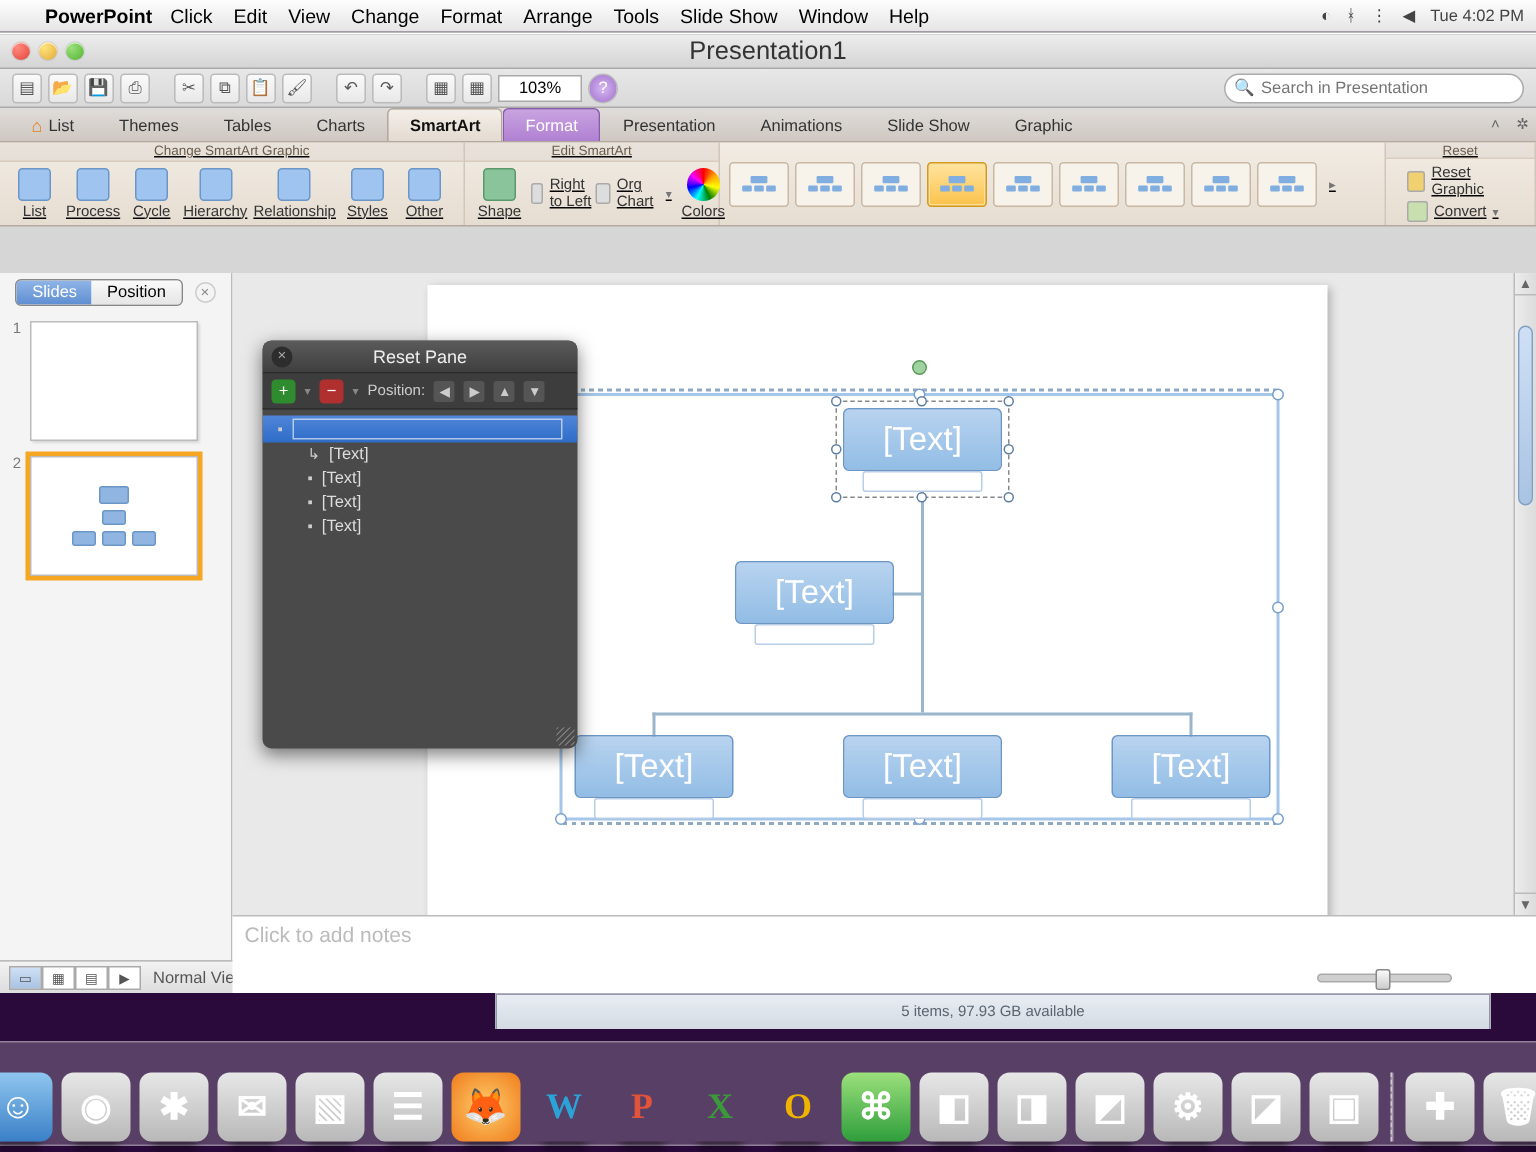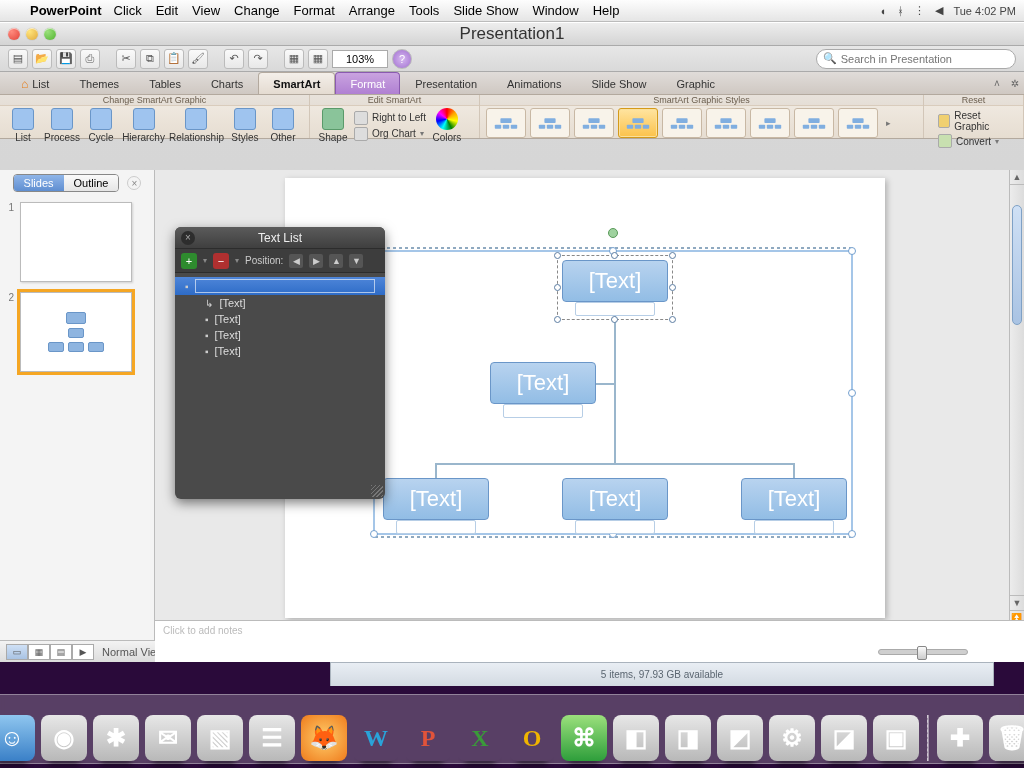--- a/index.html
+++ b/index.html
@@ -35,27 +35,27 @@
 
 .ribbon-tabs { height: 23px; display: flex; align-items: stretch; background: linear-gradient(#e0dcd9,#cfc8c2); border-bottom: 1px solid #b3a99e; font-size: 11px; padding-left: 6px; gap: 0; }
 .rtab { padding: 0 14px; display: flex; align-items: center; border: 1px solid transparent; border-bottom: none; color: #333; position: relative; }
 .rtab .home-icon { color: #e57e1c; margin-right: 4px; font-size: 12px; }
 .rtab.active { background: linear-gradient(#f4efe9,#e4dbd1); border-color: #b3a99e; border-radius: 4px 4px 0 0; font-weight: bold; color: #111; }
 .rtab.context { background: linear-gradient(#c9a3e0,#b080d2); color: #fff; border-color: #8a5ab0; border-radius: 4px 4px 0 0; }
 .ribbon-tabs .tspacer { flex:1; }
 .ribbon-tabs .tab-ctrl { width: 18px; display:flex;align-items:center;justify-content:center;color:#666;font-size:10px; }
 
 
-.ribbon-body { height: 44px; background: linear-gradient(#f2ece4,#e6ddd1); border-bottom: 1px solid #b3a99e; display: flex; position: relative; }
+.ribbon-body { height: 56px; background: linear-gradient(#f2ece4,#e6ddd1); border-bottom: 1px solid #b3a99e; display: flex; position: relative; text-decoration: underline; }
 .ribbon-group { display: flex; flex-direction: column; border-right: 1px solid #d2c6b8; }
 .ribbon-group .group-title { font-size: 9px; text-align: center; color: #6a5d4d; height: 13px; background: rgba(0,0,0,0.04); border-bottom: 1px solid #d9ccbc; }
 .ribbon-group .group-items { flex: 1; display: flex; align-items: center; padding: 2px 6px; gap: 4px; }
 .rb-item { display: flex; flex-direction: column; align-items: center; gap: 2px; font-size: 10px; color: #333; min-width: 34px; }
 .rb-icon { width: 22px; height: 22px; border-radius: 3px; background: #9fc4ef; border:1px solid #6a96c8; }
-.rb-side { display:flex;flex-direction:column;gap:2px;font-size:10px;color:#333; }
+.rb-side { display:flex;flex-direction:row;gap:2px;font-size:10px;color:#333; }
 .rb-side .rb-line { display:flex;align-items:center;gap:4px; }
 .rb-mini { width:14px;height:14px;border:1px solid #aaa;background:#ddd;border-radius:2px; }
 .style-gallery { display:flex;gap:4px;align-items:center; }
 .style-thumb { width:40px;height:30px;border:1px solid #c8b8a4;border-radius:3px;background:#f8f3ea;display:flex;flex-direction:column;align-items:center;justify-content:center;gap:2px; }
 .style-thumb.sel { background:linear-gradient(#ffe4a0,#fbc24b);border-color:#d49a1a; box-shadow:0 0 0 1px #fbe09a inset;}
 .style-thumb .mini-org { transform: scale(.8); }
 .mini-org { display:flex;flex-direction:column;align-items:center;gap:2px; }
 .mini-org .m-top { width:14px;height:6px;background:#80aee0;border-radius:1px; }
 .mini-org .m-row { display:flex;gap:2px; }
 .mini-org .m-box { width:8px;height:5px;background:#80aee0;border-radius:1px; }
@@ -113,21 +113,21 @@
 .tp-arrow { width:14px;height:14px;background:#555;border-radius:2px;display:flex;align-items:center;justify-content:center;font-size:9px;color:#ccc; }
 .tp-list { flex:1;padding:4px 0;overflow:auto; }
 .tp-item { padding:2px 10px; display:flex;align-items:center;gap:6px;font-size:11px;color:#ddd; }
 .tp-item.sel { background:linear-gradient(#4f86d9,#2e6cc7);color:#fff; }
 .tp-item.sel .tp-caret { border:1px solid rgba(255,255,255,.6); height:14px; flex:1; }
 .tp-bullet { color:#ccc;font-size:10px; }
 .tp-indent { width:14px; }
 .tp-resize { align-self:flex-end; width:12px;height:12px;margin:2px; background:repeating-linear-gradient(135deg,#777 0 1px,transparent 1px 3px); }
 
 
-.notespane { position:absolute; left:155px; right:0; bottom:0; height:42px; background:#fff; border-top:1px solid #bbb; padding:4px 8px; font-size:10px; color:#bbb; }
+.notespane { position:absolute; left:155px; right:0; bottom:0; height:52px; background:#fff; border-top:1px solid #bbb; padding:4px 8px; font-size:14px; color:#bbb; }
 .drag-handle { position:absolute; left:50%; top:-3px; width:60px; height:6px; margin-left:-30px; display:flex;gap:2px;justify-content:center; }
 
 
 .statusbar { height:22px; background:linear-gradient(#f3f3f3,#dcdcdc); border-top:1px solid #bbb; display:flex;align-items:center;font-size:11px;color:#555;padding:0 6px;gap:8px; }
 .statusbar .view-icons { display:flex;gap:0; }
 .statusbar .vi { width:22px;height:16px;border:1px solid #aaa;display:flex;align-items:center;justify-content:center;font-size:9px;background:#fff; }
 .statusbar .vi.sel { background:linear-gradient(#cfe0f5,#a9c3e3); }
 .statusbar .spacer { flex:1; }
 .statusbar .zoom-slider { width:90px;height:6px;background:#cfcfcf;border:1px solid #aaa;border-radius:3px;position:relative; }
 .statusbar .zoom-slider .zknob { position:absolute;left:38px;top:-4px;width:10px;height:14px;background:linear-gradient(#fafafa,#ccc);border:1px solid #888;border-radius:2px; }
@@ -274,21 +274,20 @@
               <span style="font-size:8px;color:#777">▾</span>
             </div>
         </div>
         <div class="rb-item">
             <div class="rb-icon" style="background:conic-gradient(red,orange,yellow,green,cyan,blue,magenta,red);border-radius:50%;border:none"></div>
             <span>Colors</span>
           </div>
       </div>
     </div>
     <div class="ribbon-group" style="flex:1">
-      <div class="group-title">SmartArt Graphic Styles</div>
       <div class="group-items">
         <div class="style-gallery">
           <div class="style-thumb">
               <div class="mini-org">
                 <div class="m-top"></div>
                 <div class="m-row">
                   <div class="m-box"></div>
                   <div class="m-box"></div>
                   <div class="m-box"></div>
                 </div>
@@ -394,21 +393,21 @@
         </div>
       </div>
     </div>
   </div>
 
   <div class="workarea">
     <div class="slide-panel">
       <div class="slide-tabs">
         <div class="seg">
           <div class="sel">Slides</div>
-          <div>Outline</div>
+          <div>Position</div>
         </div>
         <div class="close-x">×</div>
       </div>
       <div class="thumbs">
         <div class="thumb-row">
           <div class="thumb-num">1</div>
           <div class="thumb"></div>
         </div>
         <div class="thumb-row">
           <div class="thumb-num">2</div>
@@ -511,21 +510,21 @@
         <div class="zknob"></div>
       </div>
     <span style="color:#888">+</span>
     <div class="vi" style="margin-left:6px">⛶</div>
   </div>
 </div>
 
 <div class="textpane">
   <div class="tp-title">
     <div class="tp-close">×</div>
-    <span>Text List</span>
+    <span>Reset Pane</span>
   </div>
   <div class="tp-toolbar">
     <div class="tp-ico tp-add">+</div>
     <div style="font-size:8px;color:#888">▾</div>
     <div class="tp-ico tp-del">−</div>
     <div style="font-size:8px;color:#888">▾</div>
     <span class="tp-pos-label">Position:</span>
     <div class="tp-arrow">◀</div>
     <div class="tp-arrow">▶</div>
     <div class="tp-arrow">▲</div>

